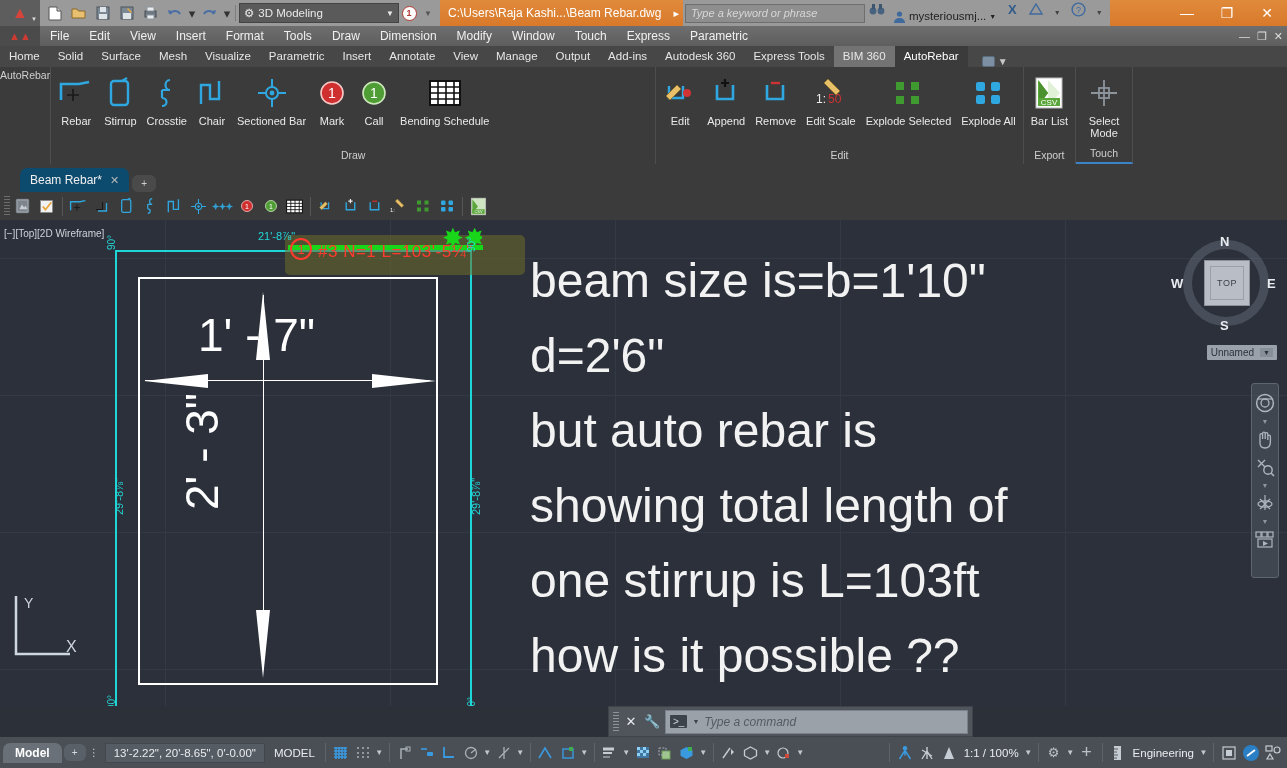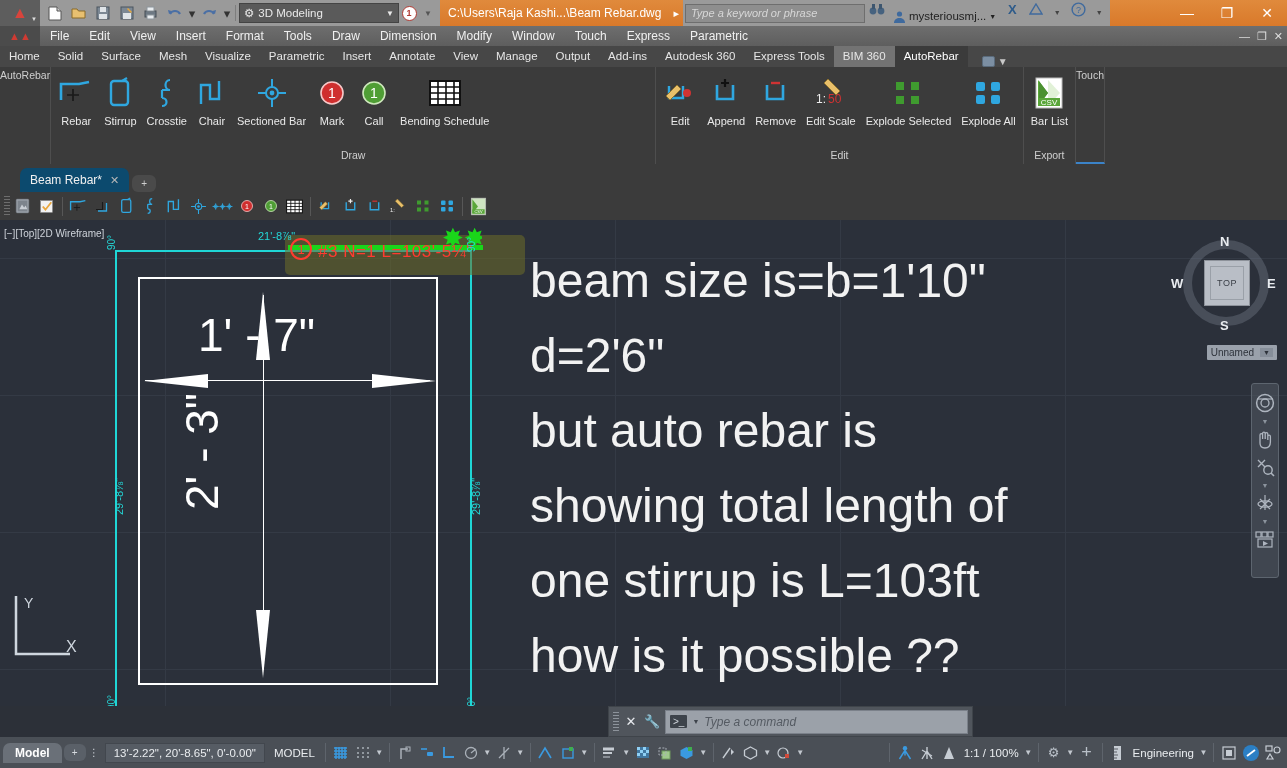--- a/index.html
+++ b/index.html
@@ -554,20 +554,33 @@
                 <text x="17" y="29" font-size="8" text-anchor="middle" fill="#fff" font-family="Liberation Sans">CSV</text>
               </svg>
           </span>
           <span class="lbl">Bar List</span>
         </div>
       </div>
       <div class="paneltitle">Export</div>
     </div>
 
     <div class="panel" style="border-bottom:2px solid #3b83c8;">
+      <div class="panelrow">
+        <div class="btn">
+          <span class="ico">
+            <svg width="32" height="32" viewBox="0 0 32 32">
+                <g stroke="#8d949c" stroke-width="1.8" fill="none">
+                  <path d="M16 3v26M3 16h26"></path>
+                  <rect x="11" y="11" width="10" height="10"></rect>
+                </g>
+              </svg>
+          </span>
+          <span class="lbl two">Select Mode</span>
+        </div>
+      </div>
       <div class="paneltitle">Touch</div>
     </div>
   </div>
 
   <div class="doctabs">
     <div class="doctab">
       <span>Beam Rebar*</span>
       <span class="x">✕</span>
     </div>
     <div class="newtab">

